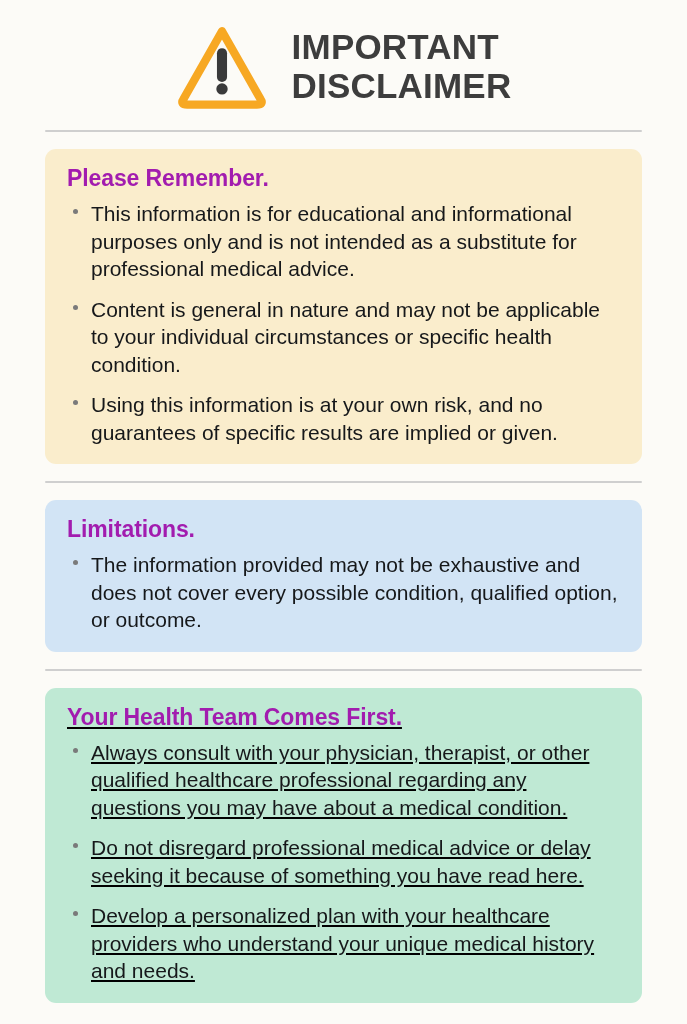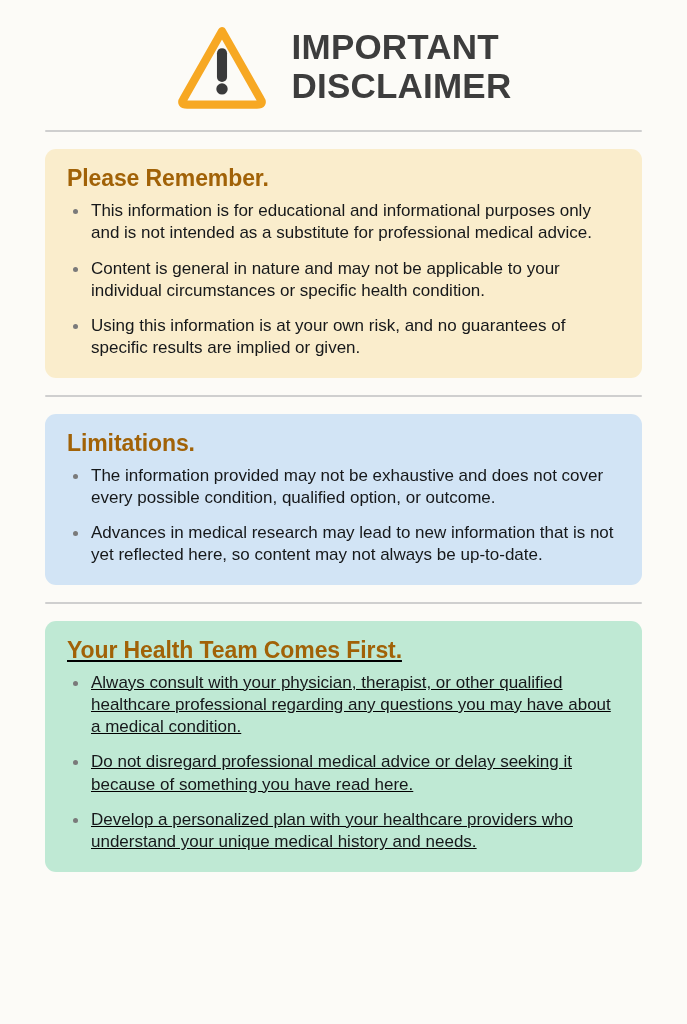--- a/index.html
+++ b/index.html
@@ -60,34 +60,34 @@
   }
   .card {
     margin: 17px 45px 0 45px;
     border-radius: 11px;
     padding: 16px 20px 18px 20px;
     box-sizing: border-box;
   }
   .card-heading {
     font-size: 23px;
     font-weight: bold;
-    color: #a16207;
+    color: #a21caf;
     margin: 0 0 8px 2px;
     letter-spacing: -0.1px;
   }
   .bullets {
     list-style: none;
     margin: 0;
     padding: 0;
   }
   .bullet {
     position: relative;
     padding-left: 26px;
     margin-bottom: 13px;
-    font-size: 17px;
+    font-size: 21px;
     line-height: 1.31;
     color: #16181A;
   }
   .bullet:last-child { margin-bottom: 0; }
   .bullet .dot {
     position: absolute;
     left: 8px;
     top: 9px;
     width: 5px;
     height: 5px;
@@ -136,24 +136,20 @@
 
     <div class="divider divider-gap"></div>
 
     <div class="card" style="background:#D2E4F5;">
       <div class="card-heading">Limitations.</div>
       <ul class="bullets">
         <li class="bullet">
           <span class="dot"></span>
           <span>The information provided may not be exhaustive and does not cover every possible condition, qualified option, or outcome.</span>
         </li>
-        <li class="bullet">
-          <span class="dot"></span>
-          <span>Advances in medical research may lead to new information that is not yet reflected here, so content may not always be up-to-date.</span>
-        </li>
       </ul>
     </div>
 
     <div class="divider divider-gap"></div>
 
     <div class="card" style="background:#BFE9D4;text-decoration:underline;">
       <div class="card-heading">Your Health Team Comes First.</div>
       <ul class="bullets">
         <li class="bullet">
           <span class="dot"></span>

